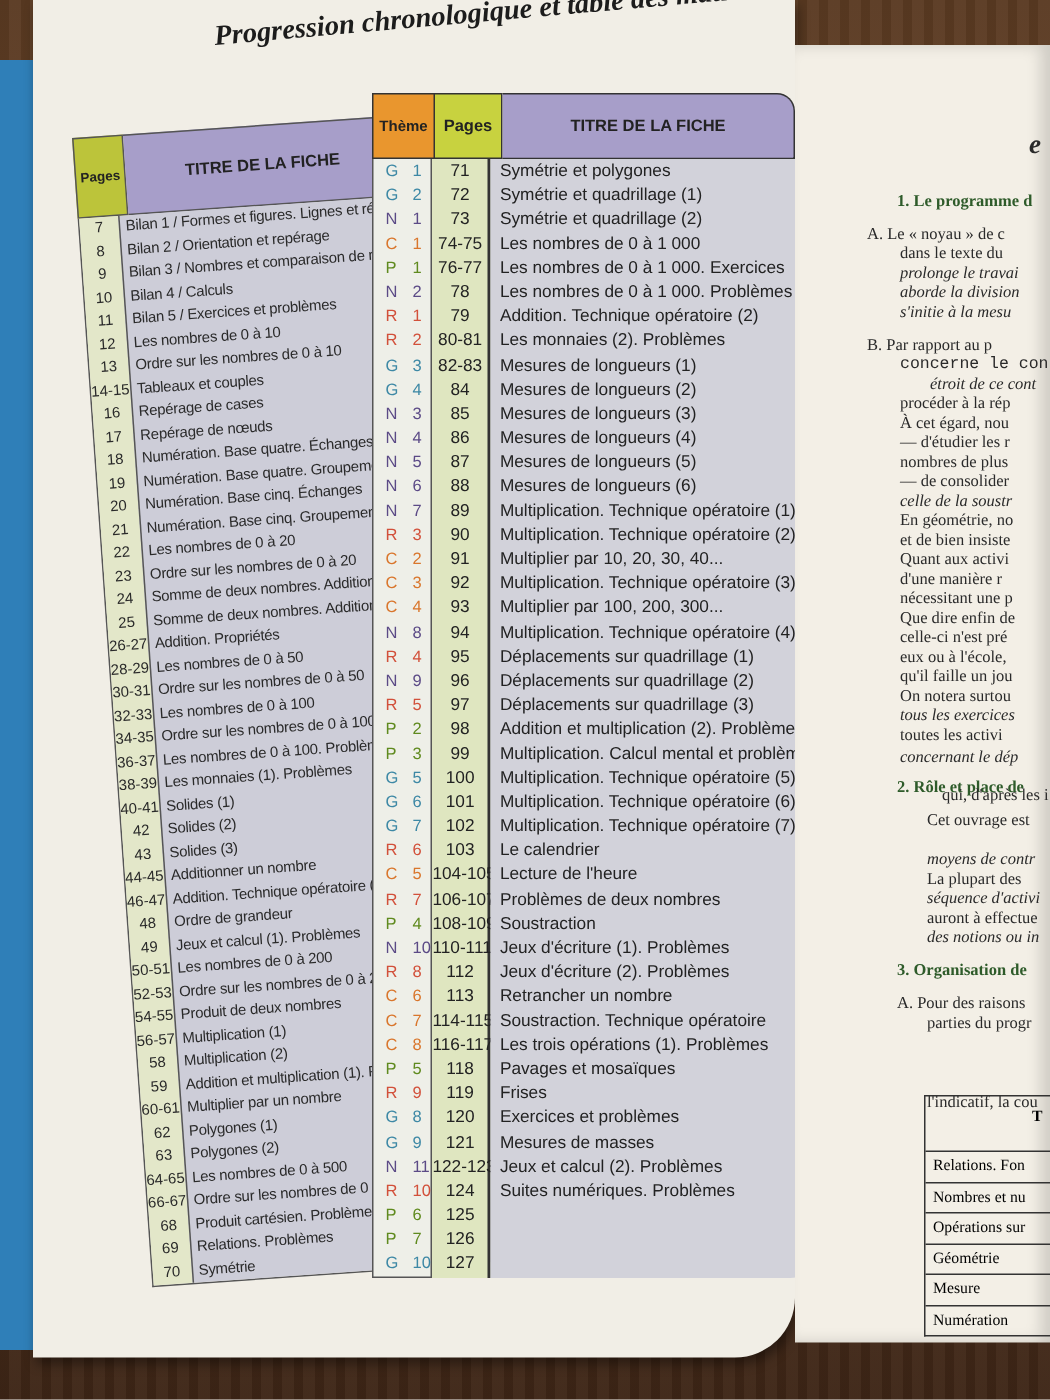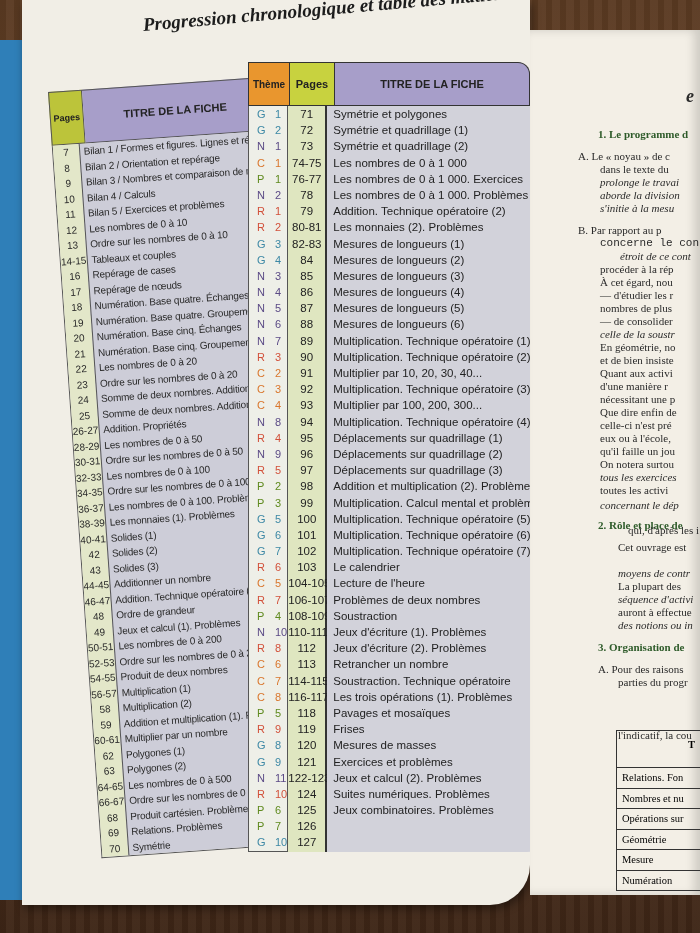--- a/index.html
+++ b/index.html
@@ -444,25 +444,24 @@
         <div class="rrow">Lecture de l'heure</div>
         <div class="rrow">Problèmes de deux nombres</div>
         <div class="rrow">Soustraction</div>
         <div class="rrow">Jeux d'écriture (1). Problèmes</div>
         <div class="rrow">Jeux d'écriture (2). Problèmes</div>
         <div class="rrow">Retrancher un nombre</div>
         <div class="rrow">Soustraction. Technique opératoire</div>
         <div class="rrow">Les trois opérations (1). Problèmes</div>
         <div class="rrow">Pavages et mosaïques</div>
         <div class="rrow">Frises</div>
+        <div class="rrow">Exercices et problèmes</div>
         <div class="rrow">Mesures de masses</div>
-        <div class="rrow">Exercices et problèmes</div>
         <div class="rrow">Jeux et calcul (2). Problèmes</div>
         <div class="rrow">Suites numériques. Problèmes</div>
-        <div class="rrow">Jeux combinatoires. Problèmes</div>
       </div>
   </div>
 </div>
 
 <div class="right-page"></div>
 <div class="rp" style="left:686px;top:86px;font-size:18px;font-weight:bold;font-style:italic;">e</div>
 <div id="rplines">
     <div class="rp rp-h" style="left: 598px; top: 128px;">1.  Le programme d</div>
     <div class="rp " style="left: 578px; top: 150px;">A.  Le « noyau » de c</div>
     <div class="rp " style="left: 600px; top: 163px;">dans le texte du</div>

